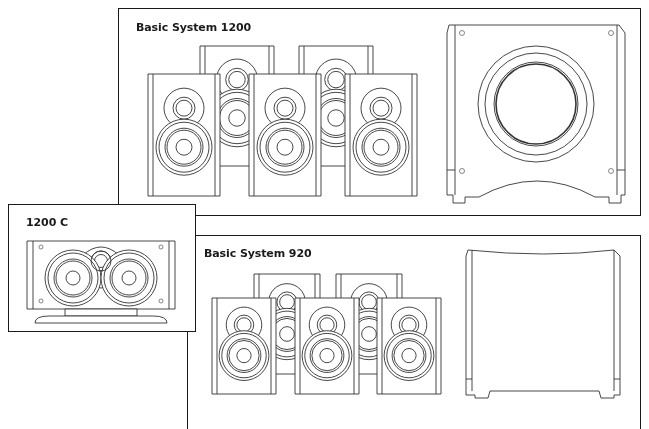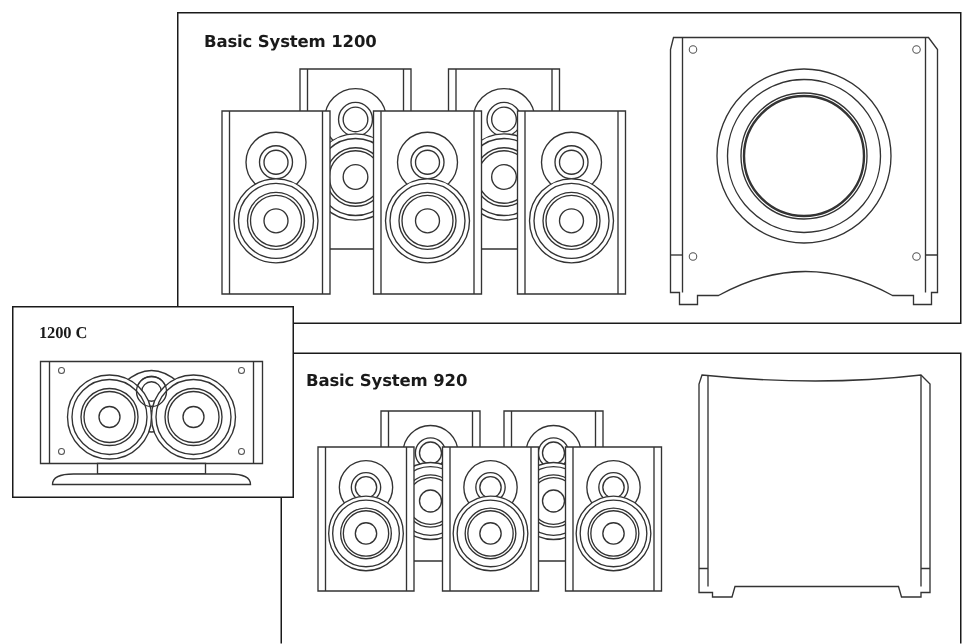--- a/index.html
+++ b/index.html
@@ -218,21 +218,21 @@
       <path class="ln" d="M4,0 Q82,8 150,0 L156,6 L156,145 L150,145 L150,148 L137,148 L135,141 L26,141 L24,148 L11,148 L11,145 L2,145 L2,6 Z"></path>
       <line class="ln2" x1="8" y1="0" x2="8" y2="141"></line>
       <line class="ln2" x1="150" y1="0" x2="150" y2="141"></line>
       <line class="ln2" x1="2" y1="129" x2="8" y2="129"></line>
       <line class="ln2" x1="150" y1="129" x2="156" y2="129"></line>
     </g>
   </svg>
 </div>
 
 <div class="panel" style="left:8px; top:204px; width:188px; height:128px;">
-  <div class="panel-title" style="left:17px; top:11px;font-family:Liberation Serif, serif;">1200 C</div>
+  <div class="panel-title" style="left:17px; top:11px;">1200 C</div>
   <svg class="art" width="188" height="128">
     <g transform="translate(18,36)">
       <rect class="ln" x="0" y="0" width="148" height="68"></rect>
       <line class="ln2" x1="6" y1="0" x2="6" y2="68"></line>
       <line class="ln2" x1="142" y1="0" x2="142" y2="68"></line>
       <circle class="lt" cx="14" cy="6" r="2"></circle>
       <circle class="lt" cx="134" cy="6" r="2"></circle>
       <circle class="lt" cx="14" cy="60" r="2"></circle>
       <circle class="lt" cx="134" cy="60" r="2"></circle>
       <path class="ln2" d="M56,14 Q74,-2 92,14"></path>

